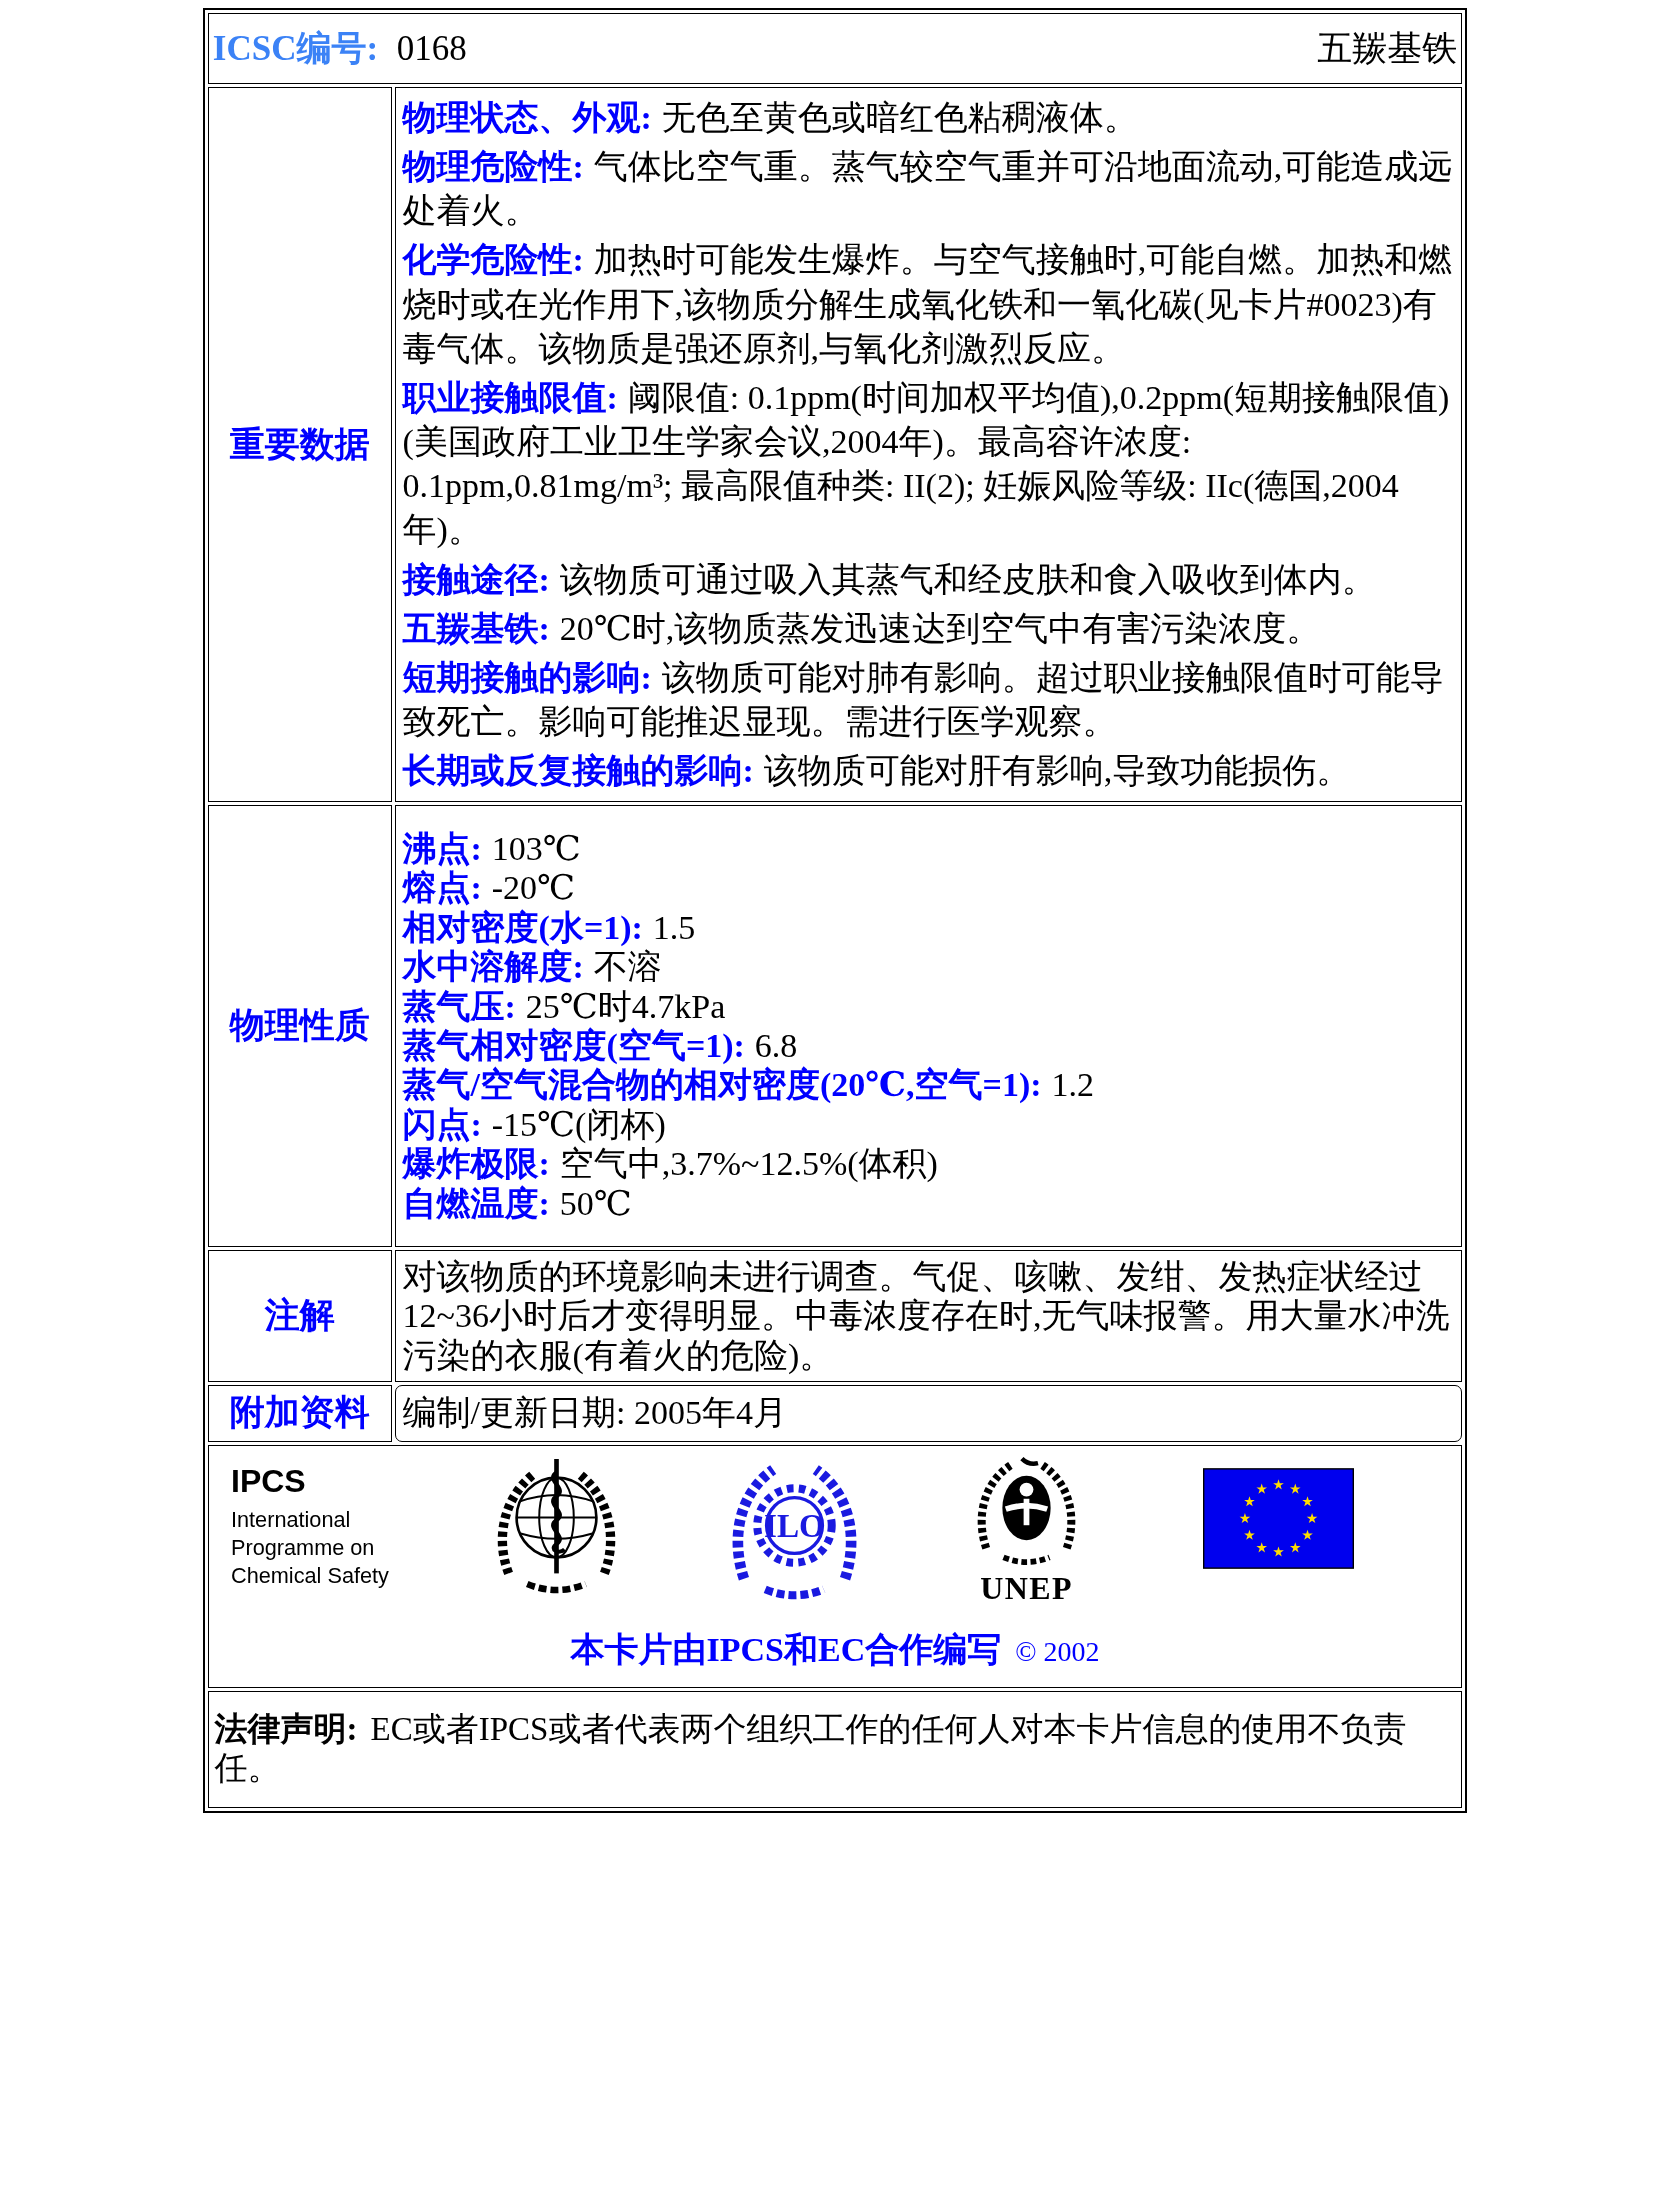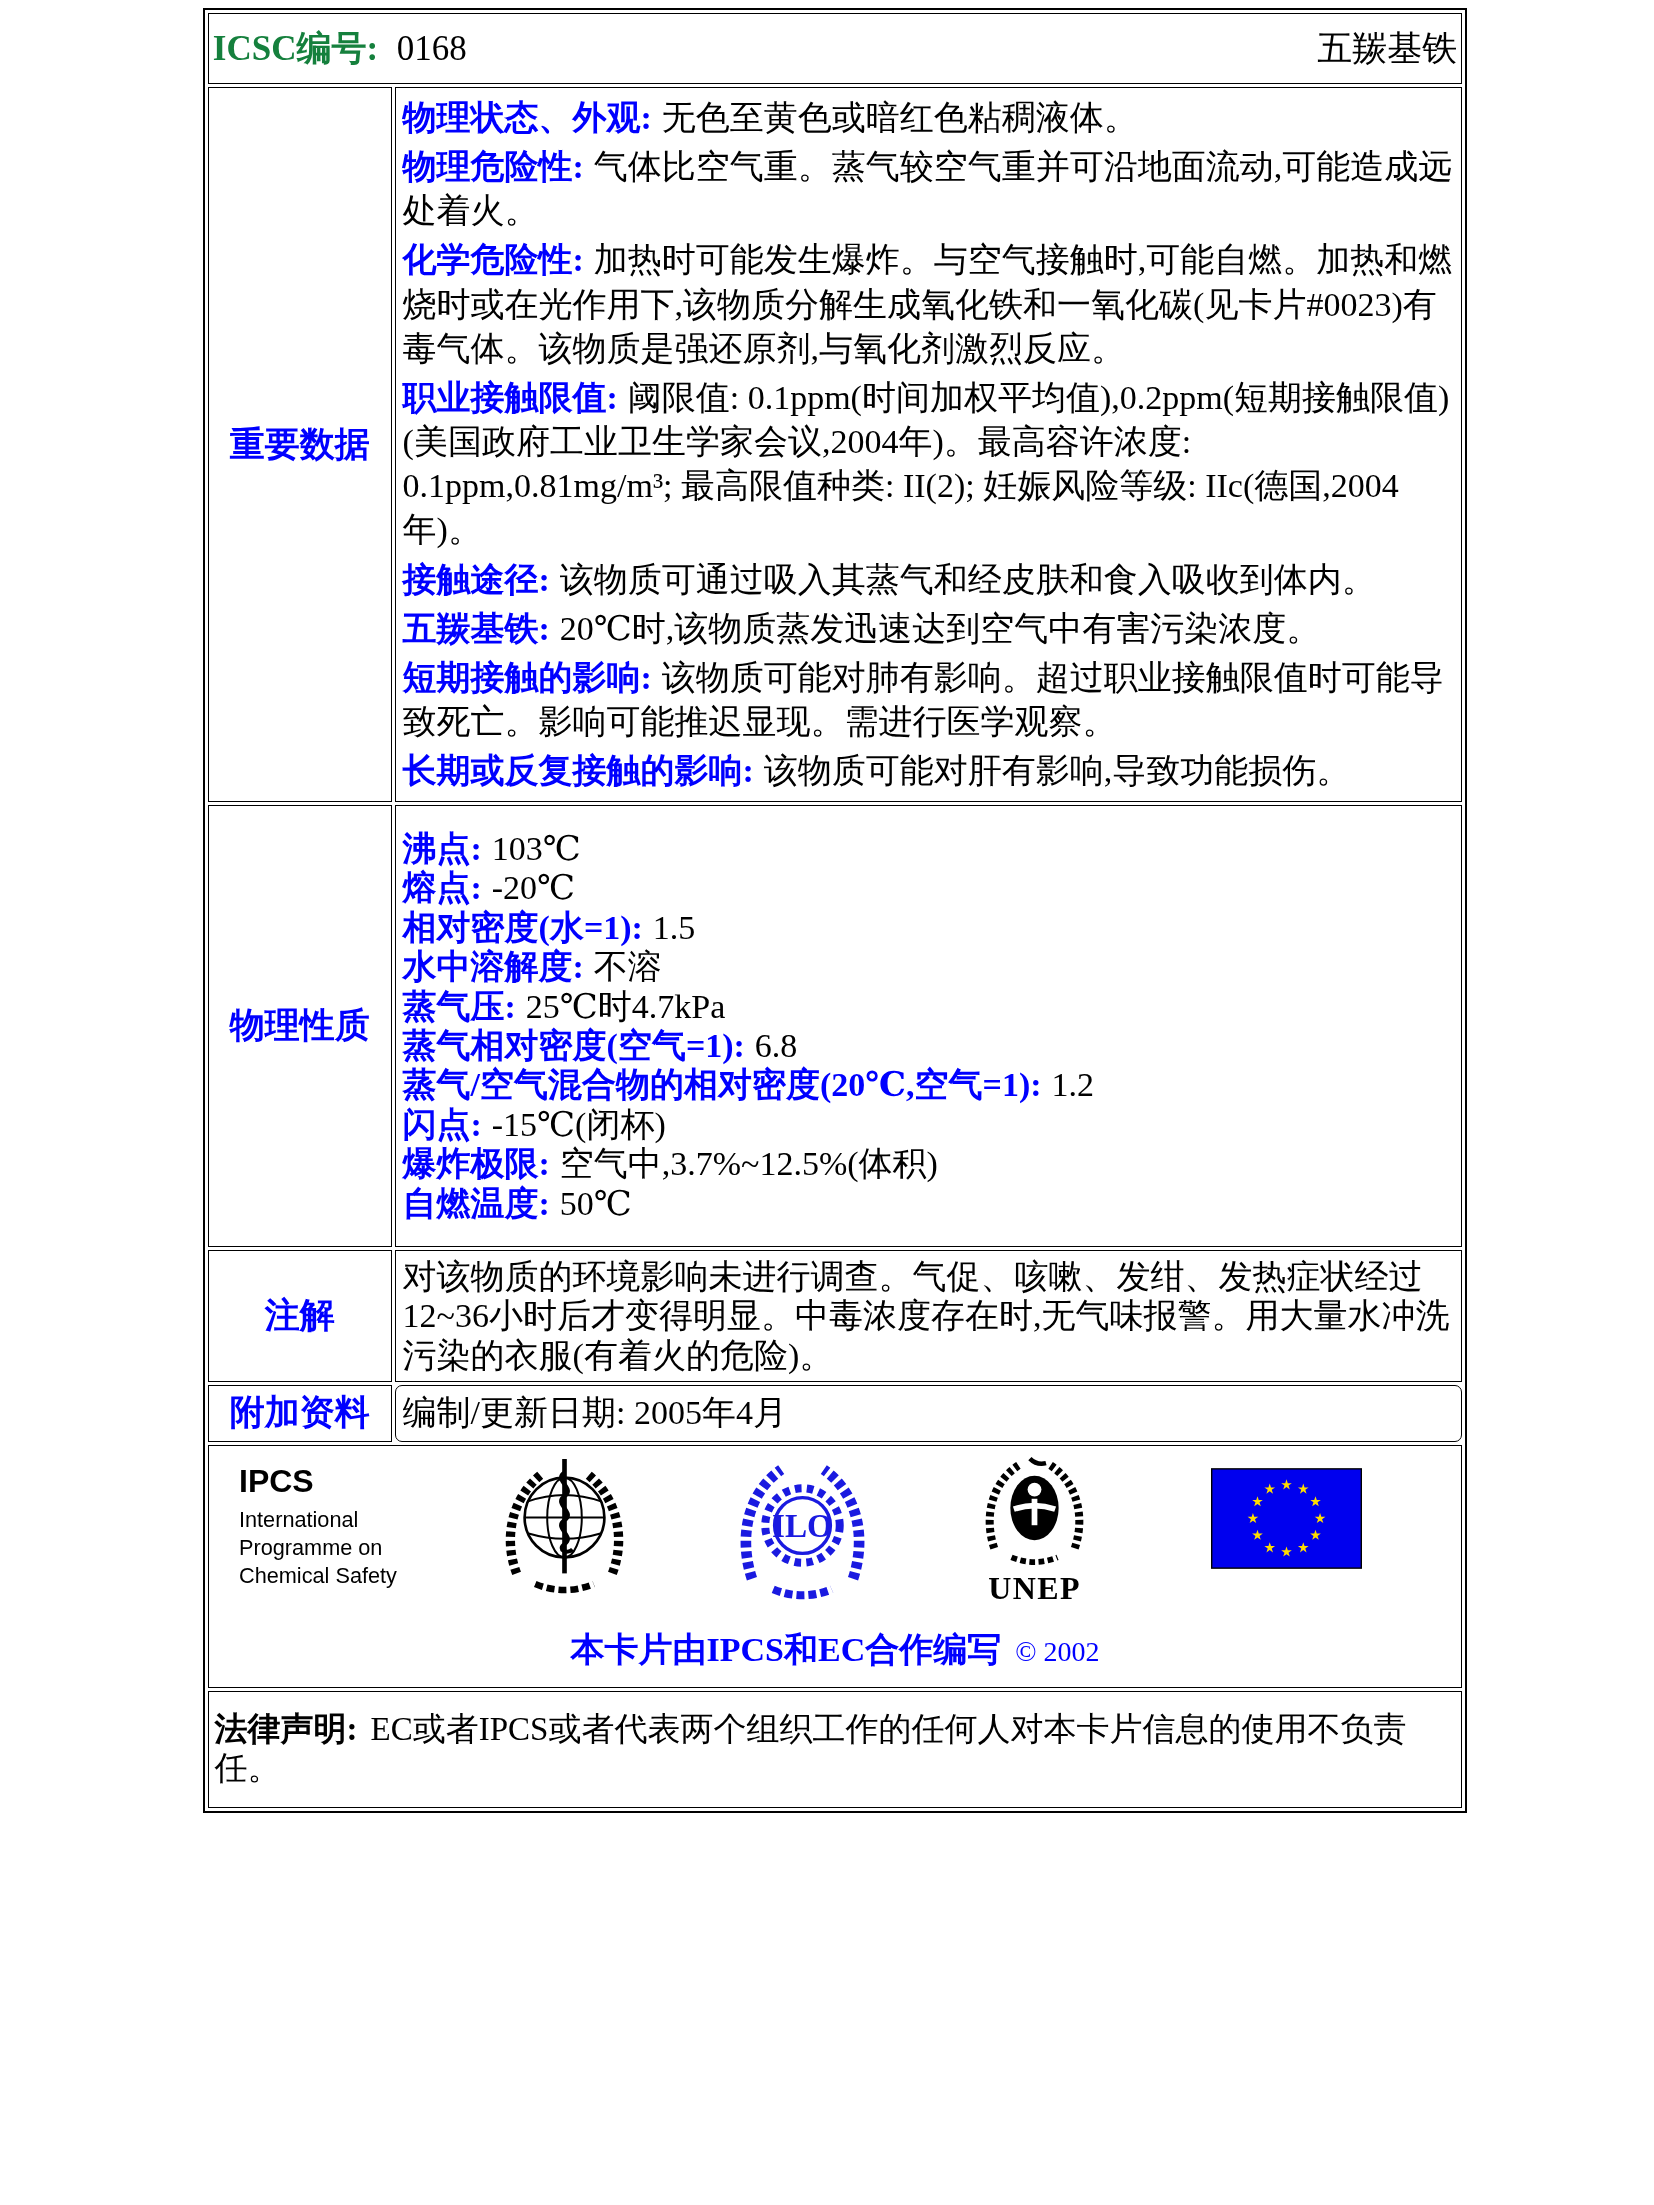--- a/index.html
+++ b/index.html
@@ -8,32 +8,32 @@
   .main-title{padding-top:1.4px;text-align:center;color:#ff0000;font-weight:bold;
         font-size:46px;letter-spacing:19.6px;line-height:1.0;}
   .card{margin:8.4px 0 0 203px;width:1264px;border-collapse:separate;
         border-spacing:3.5px;border:2.1px solid #000;box-sizing:border-box;}
   .card td{border:1.4px solid #000;vertical-align:middle;background:#fff;}
   td.label-cell{width:176px;text-align:center;color:#0000ff;font-weight:bold;
         font-size:35px;line-height:1.2;padding:2.8px;}
   td.content-cell{padding:2.8px 7px;font-size:34px;line-height:1.30;}
   .hdr-flex{display:flex;justify-content:space-between;align-items:center;
         min-height:67px;padding:0 2.8px;font-size:35px;}
-  .hdr-left .k{color:#15803d;font-weight:bold;}
+  .hdr-left .k{color:#3b82f6;font-weight:bold;}
   .hdr-left .v{color:#000;margin-left:9.8px;text-align:right;}
   .inline-label{color:#0000ff;font-weight:bold;margin-right:9.8px;}
   .imp p{margin:4.9px 0;}
   td.phys{line-height:1.16;padding:23px 7px;}
   .phys div{margin:0;}
   td.env-cell{height:117px;}
   td.notes-cell{line-height:1.16;padding:5.6px 7px;}
   td.add-cell{padding:5.6px 7px;border-radius:7px;}
   td.logos-cell{padding:9.8px 7px 4.2px 7px;}
   .logo-row{display:flex;align-items:flex-start;}
-  .ipcs-block{margin-left:23px;width:210px;
+  .ipcs-block{margin-left:15px;width:210px;
         font-family:"Liberation Sans","DejaVu Sans",sans-serif;}
   .ipcs-title{font-size:32px;font-weight:bold;line-height:1.1;margin-top:8.4px;}
   .ipcs-sub{font-size:21.7px;line-height:1.28;margin-top:7px;}
   .logo-box{display:flex;flex-direction:column;align-items:center;}
   .who-box{margin-left:49px;}
   .ilo-box{margin-left:105px;}
   .unep-box{margin-left:108px;gap:8px;}
   .eu-box{margin-left:119px;margin-top:12.6px;}
   .unep-caption{font-family:"Liberation Serif","DejaVu Serif",serif;
         font-weight:bold;font-size:32px;letter-spacing:1.4px;margin-top:-5.6px;}

